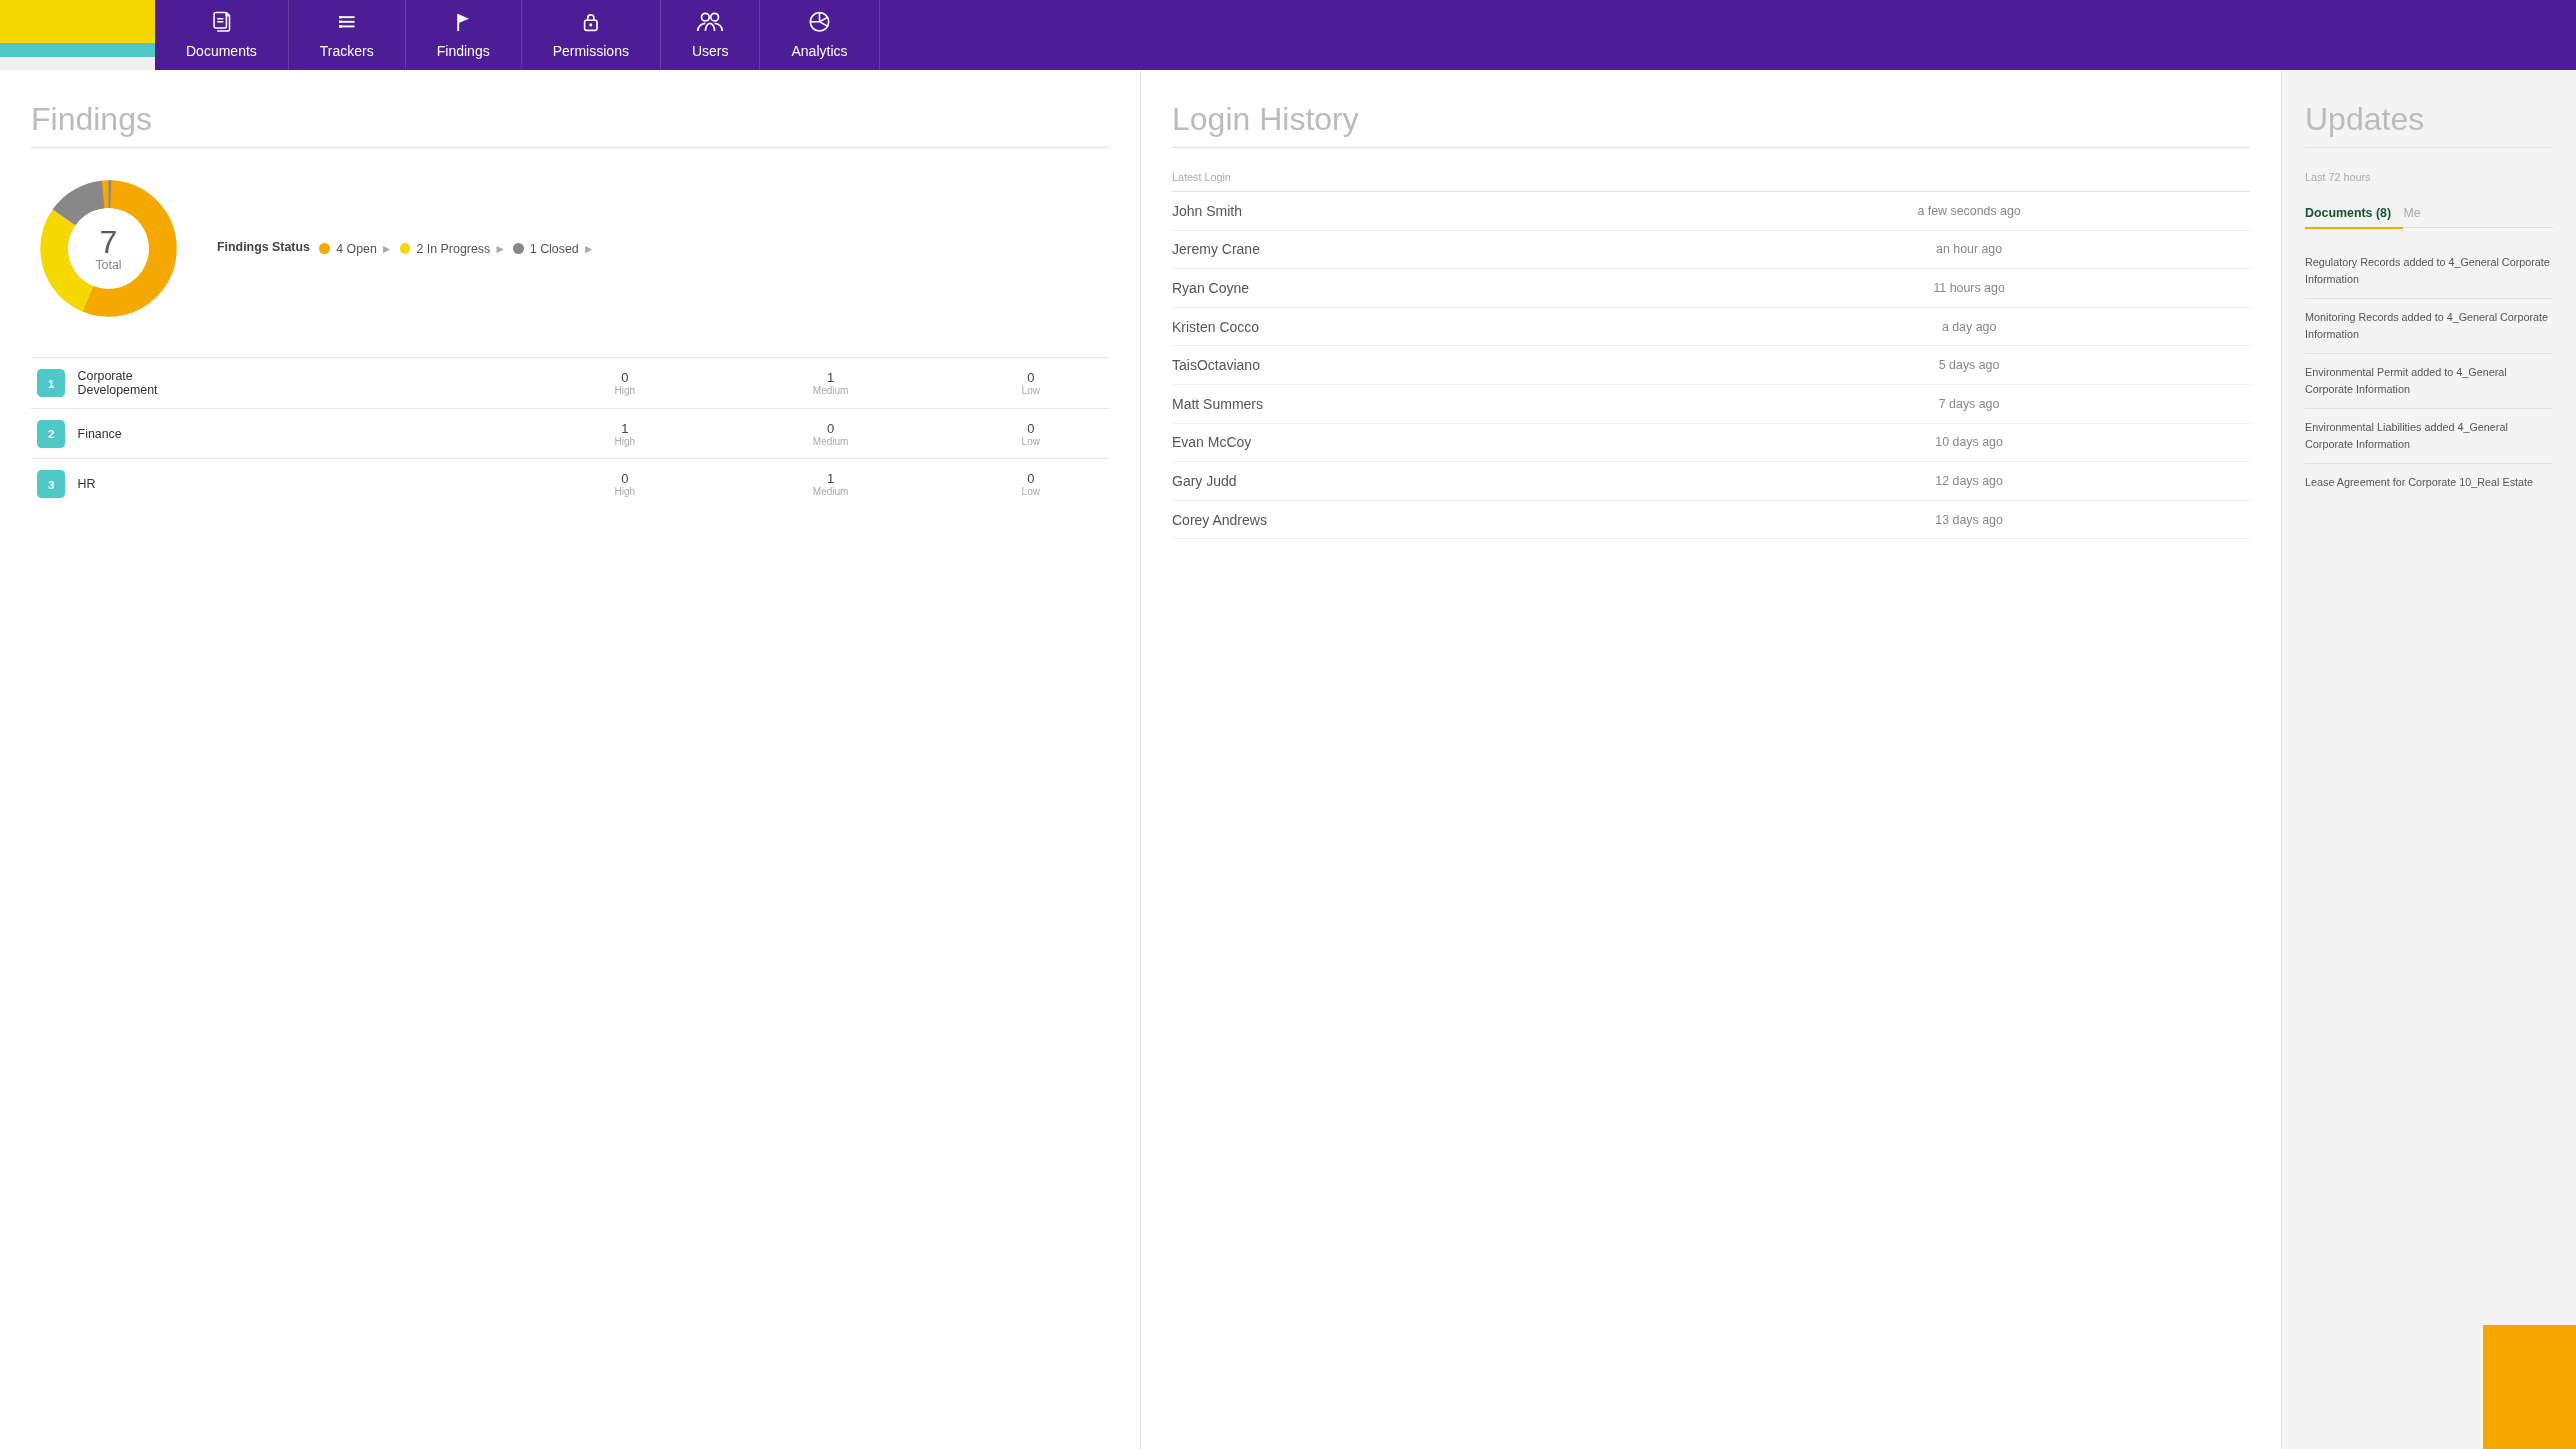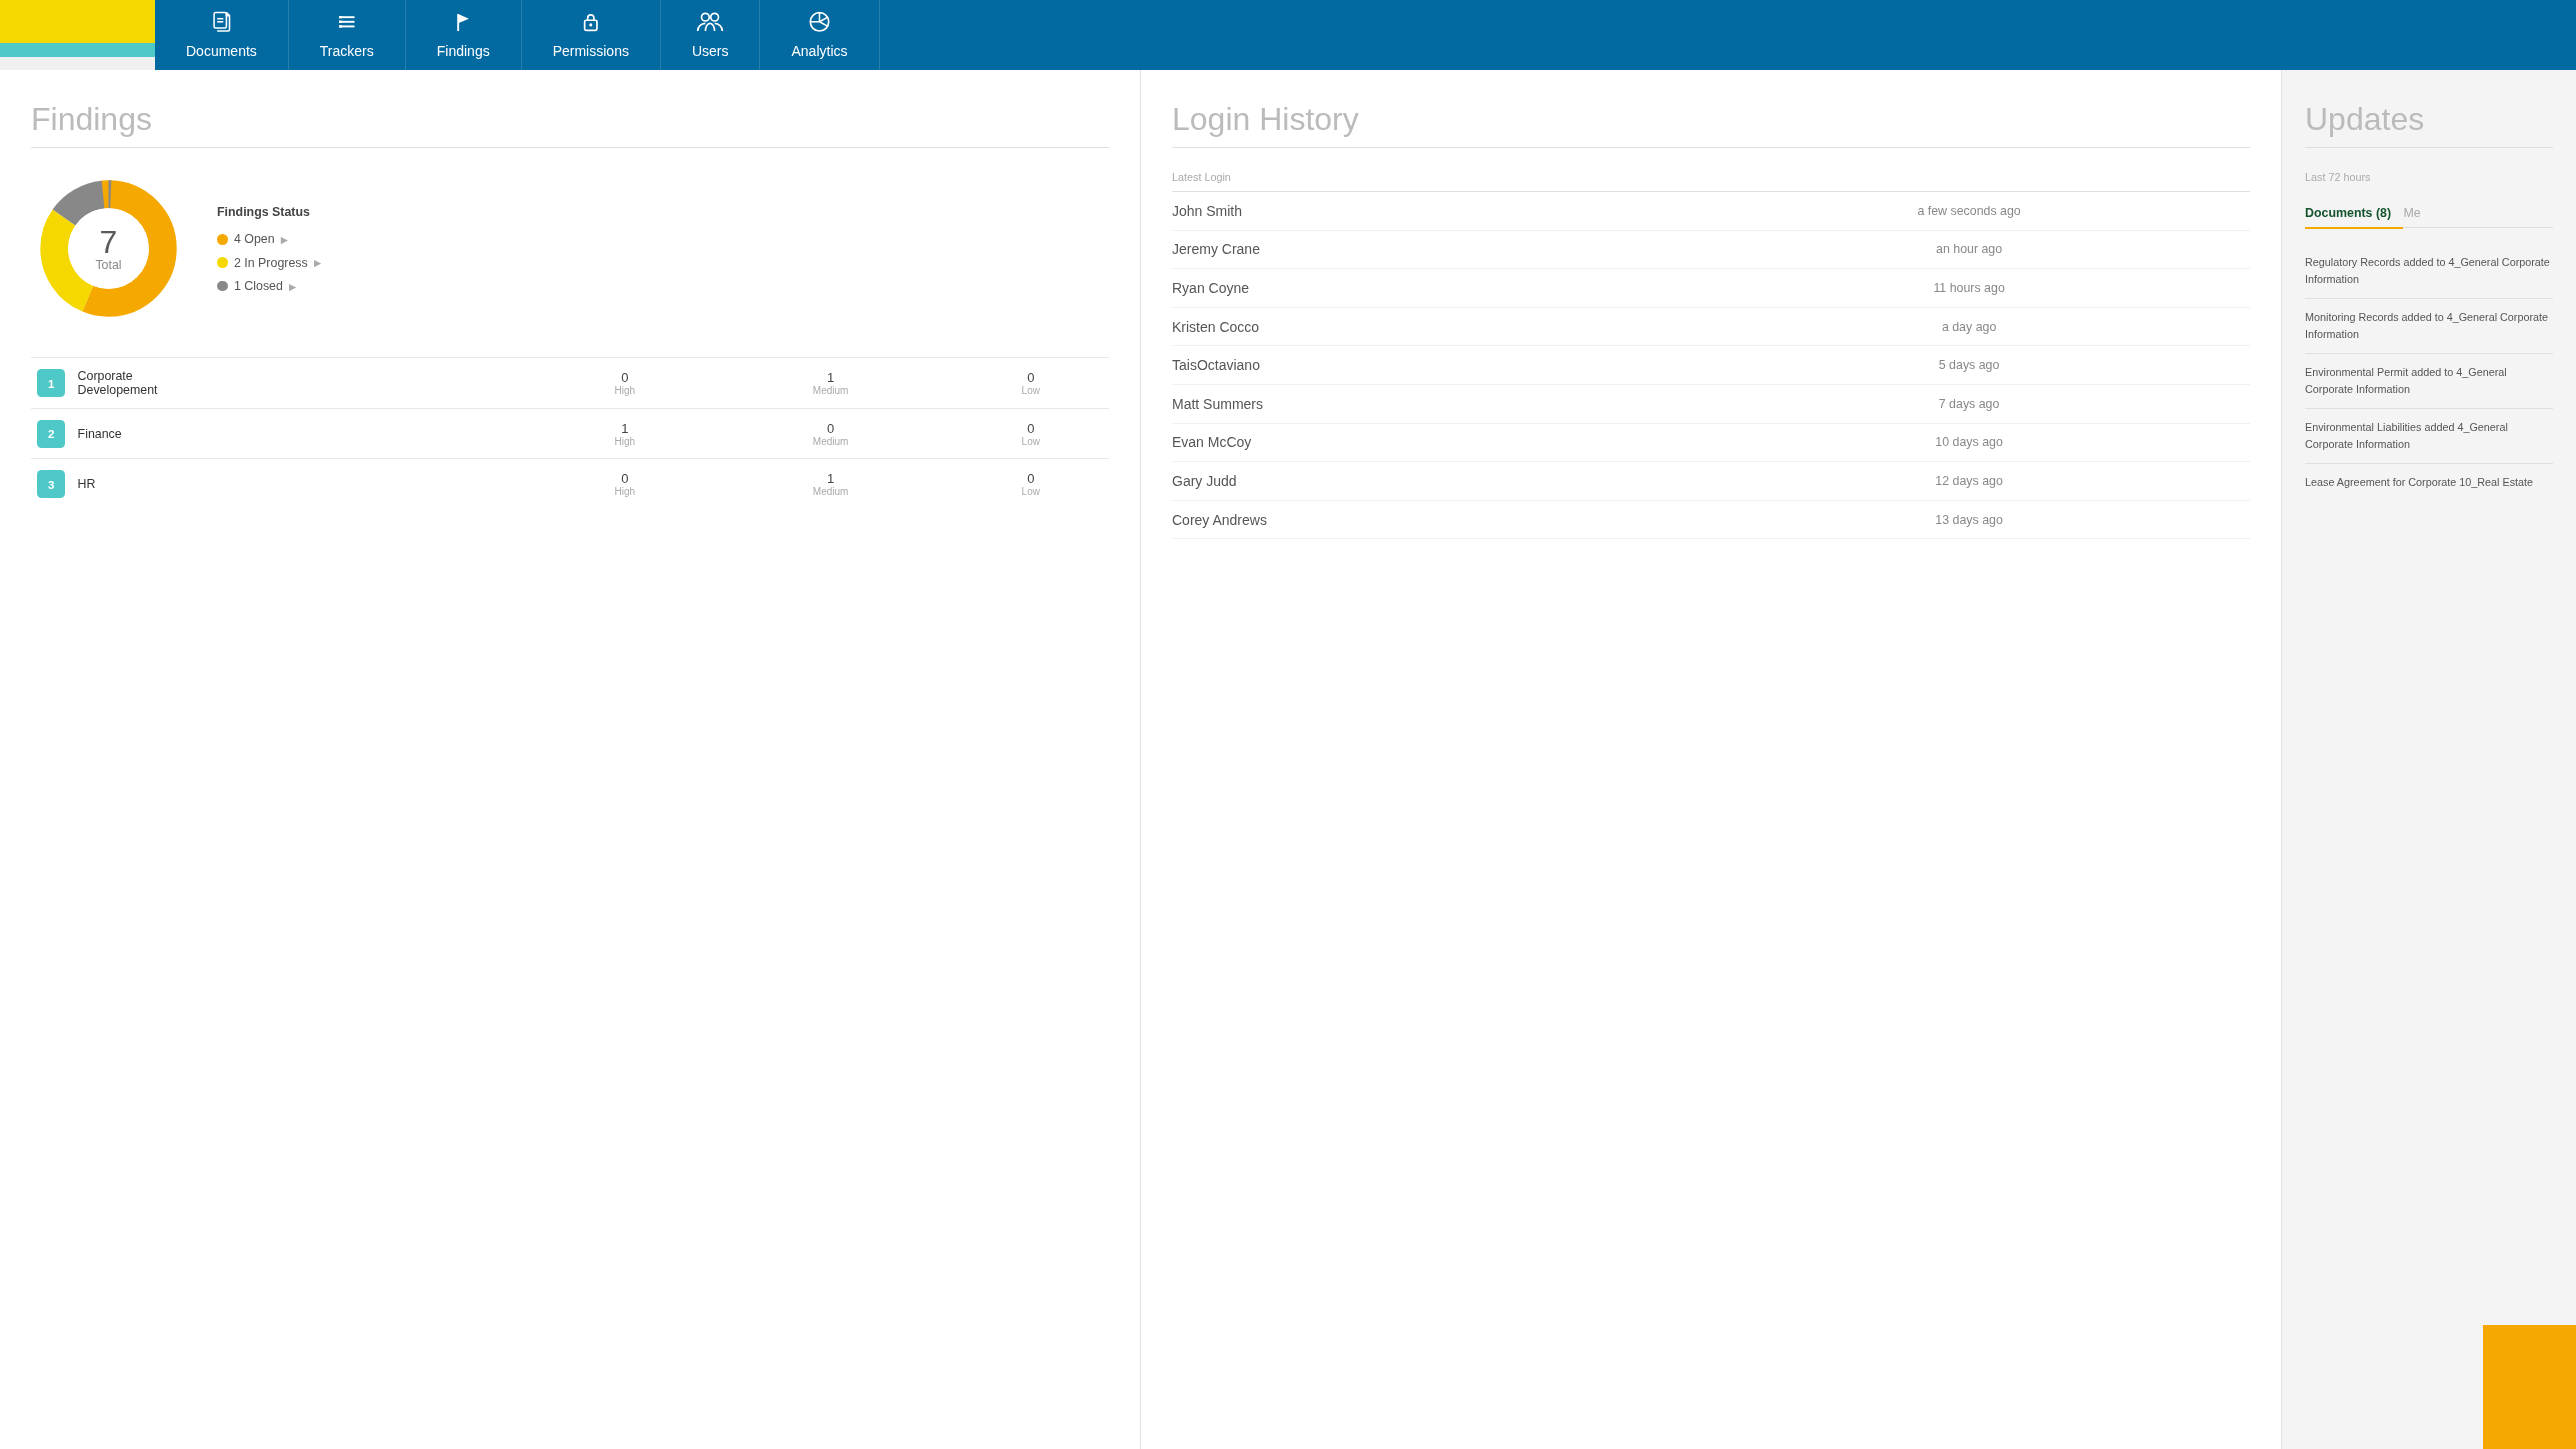--- a/index.html
+++ b/index.html
@@ -4,21 +4,21 @@
   <style>
     * { box-sizing: border-box; margin: 0; padding: 0; }
     body { font-family: 'Segoe UI', Arial, sans-serif; background: #f0f0f0; overflow: hidden; }
 
     
     .corner-yellow { position: absolute; top: 0; left: 0; width: 155px; height: 43px; background: #f5d800; z-index: 10; }
     .corner-teal { position: absolute; top: 43px; left: 0; width: 155px; height: 14px; background: #4fc8c8; z-index: 10; }
     .corner-orange-br { position: absolute; bottom: 0; right: 0; width: 93px; height: 124px; background: #f5a800; z-index: 10; }
 
     
-    .navbar { display: flex; align-items: center; background: #0369a1; height: 70px; position: relative; z-index: 5; }
+    .navbar { display: flex; align-items: center; background: #4c1d95; height: 70px; position: relative; z-index: 5; }
     .nav-logo { display: flex; flex-direction: column; align-items: center; justify-content: center; width: 155px; background: #f0f0f0; height: 100%; gap: 3.1px; }
     .nav-logo-icon { color: #666; font-size: 21.6px; }
     .nav-logo-label { color: #666; font-size: 14px; font-weight: 500; }
     .nav-items { display: flex; flex: 1; height: 100%; }
     .nav-item { display: flex; flex-direction: column; align-items: center; justify-content: center; padding: 0 31px; color: white; gap: 4.6px; cursor: pointer; border-right: 0.8px solid rgba(255,255,255,0.15); }
     .nav-item-icon { font-size: 20px; }
     .nav-item-label { font-size: 14px; font-weight: 500; }
 
     
     .main { display: flex; height: calc(100vh - 70px); overflow: hidden; }
@@ -28,21 +28,21 @@
     .panel-title { font-size: 32px; color: #bbb; font-weight: 400; margin-bottom: 23px; padding-bottom: 9.3px; border-bottom: 0.8px solid #e0e0e0; }
 
     
     .chart-area { display: flex; align-items: center; gap: 31px; margin-bottom: 31px; }
     .donut-container { position: relative; width: 155px; height: 155px; }
     .donut-container svg { width: 155px; height: 155px; }
     .donut-center { position: absolute; top: 50%; left: 50%; transform: translate(-50%, -50%); text-align: center; }
     .donut-number { font-size: 32px; color: #5a5a5a; font-weight: 300; line-height: 1; }
     .donut-total { font-size: 12.4px; color: #888; }
 
-    .findings-legend { display: flex; flex-direction: column; gap: 9.3px; }
+    .findings-legend { display: flex; flex-direction: row; gap: 9.3px; }
     .legend-title { font-size: 12.4px; font-weight: 700; color: #444; margin-bottom: 4.6px; }
     .legend-item { display: flex; align-items: center; gap: 6.2px; font-size: 12.4px; color: #555; }
     .legend-dot { width: 10.8px; height: 10.8px; border-radius: 50%; flex-shrink: 0; }
     .legend-arrow { color: #aaa; font-size: 9.3px; }
 
     
     .findings-table { width: 100%; border-collapse: collapse; }
     .findings-table tr { border-top: 0.8px solid #e8e8e8; }
     .findings-table td { padding: 10.8px 6.2px; vertical-align: middle; }
     .row-num { width: 28px; height: 28px; border-radius: 4.6px; background: #4fc8c8; color: white; display: flex; align-items: center; justify-content: center; font-size: 11.6px; font-weight: 600; }

